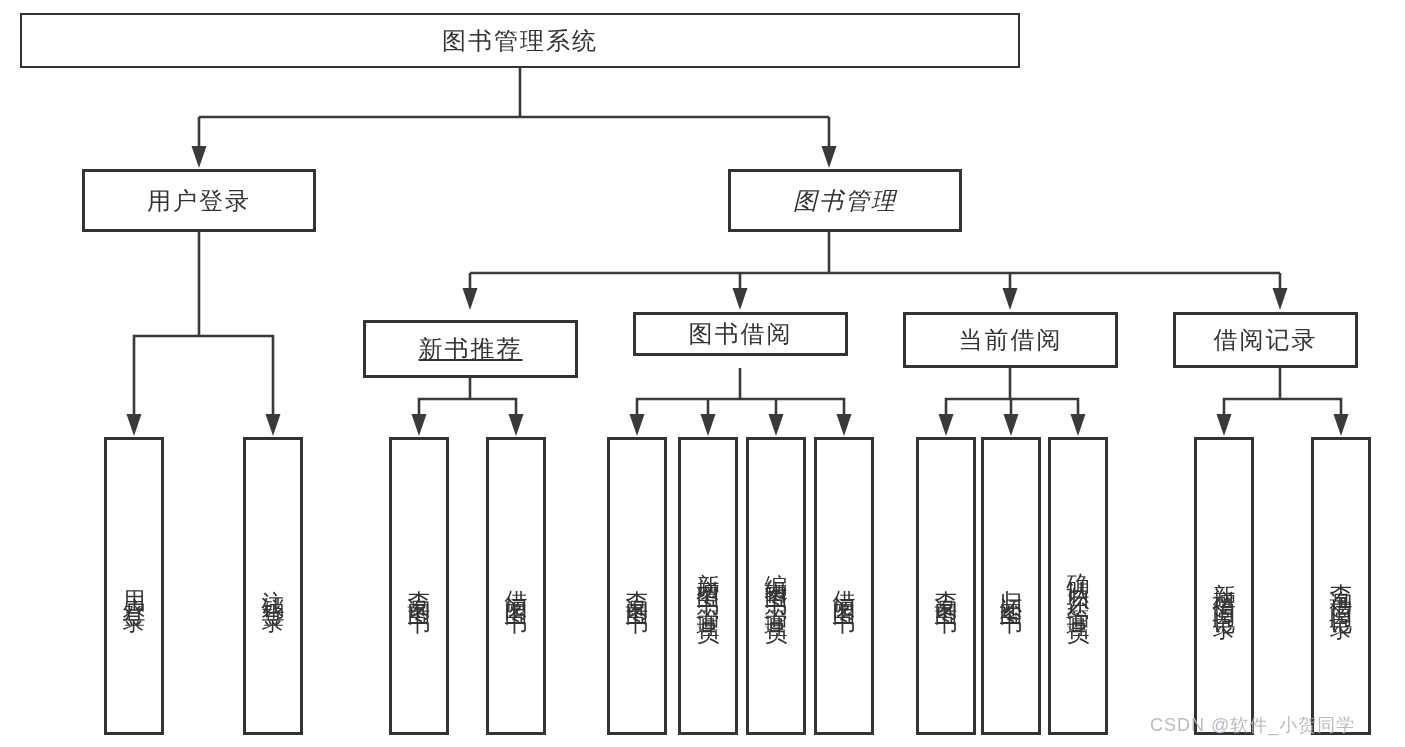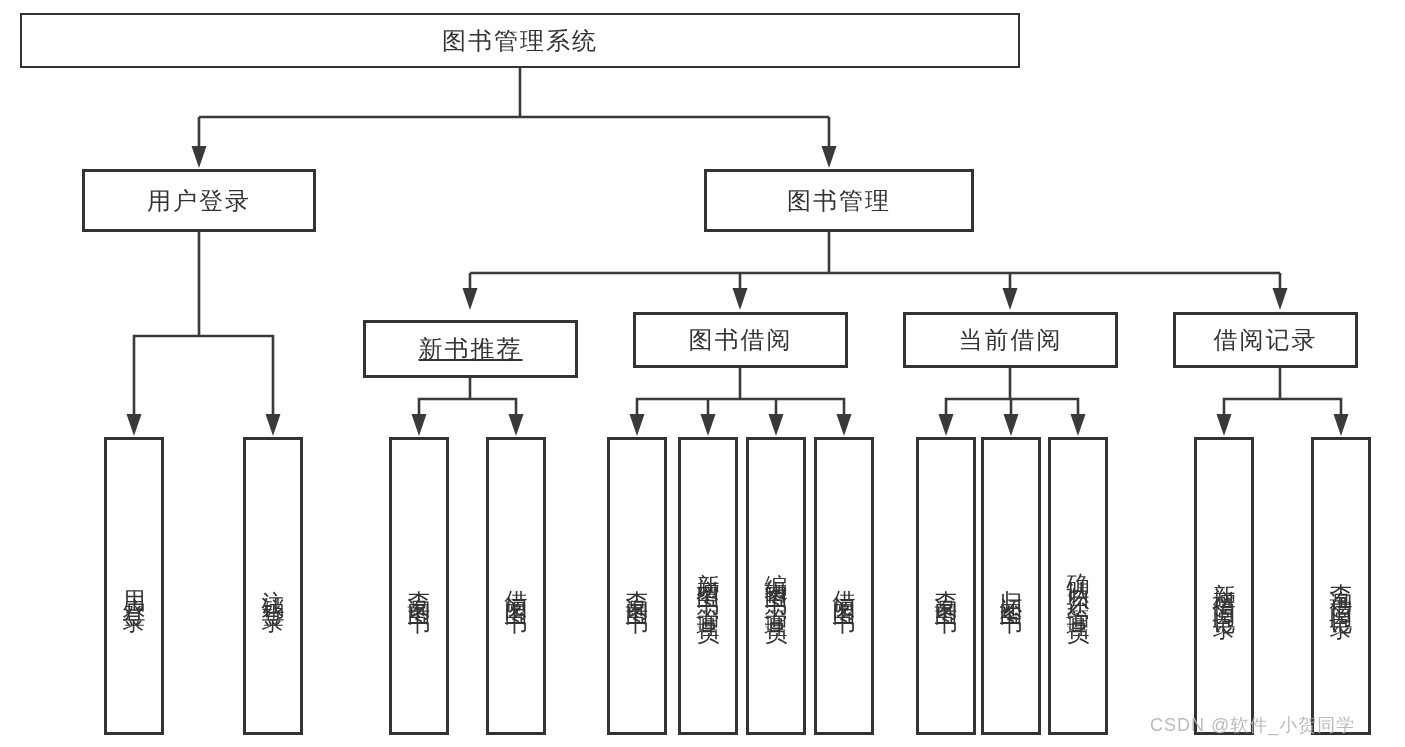--- a/index.html
+++ b/index.html
@@ -44,23 +44,23 @@
     align-items: center;
     justify-content: center;
     font-size: 24px;
     letter-spacing: 2px;
     white-space: nowrap;
     z-index: 2;
   }
 
   .root  { left: 20px;  top: 13px;  width: 1000px; height: 55px; border-width: 2px; }
   .l2a   { left: 82px;  top: 169px; width: 234px;  height: 63px; }
-  .l2b   { left: 704px; top: 169px; width: 270px;  height: 63px; }
+  .l2b   { left: 728px; top: 169px; width: 234px;  height: 63px; font-style: italic; }
   .l3a   { left: 363px; top: 320px; width: 215px;  height: 58px; text-decoration: underline; }
-  .l3b   { left: 633px; top: 312px; width: 215px;  height: 56px; }
+  .l3b   { left: 633px; top: 312px; width: 215px;  height: 44px; }
   .l3c   { left: 903px; top: 312px; width: 215px;  height: 56px; }
   .l3d   { left: 1173px; top: 312px; width: 185px; height: 56px; }
 
   .leaf {
     top: 437px;
     height: 298px;
     width: 60px;
     font-size: 23px;
   }
   .leaf .vtext {

